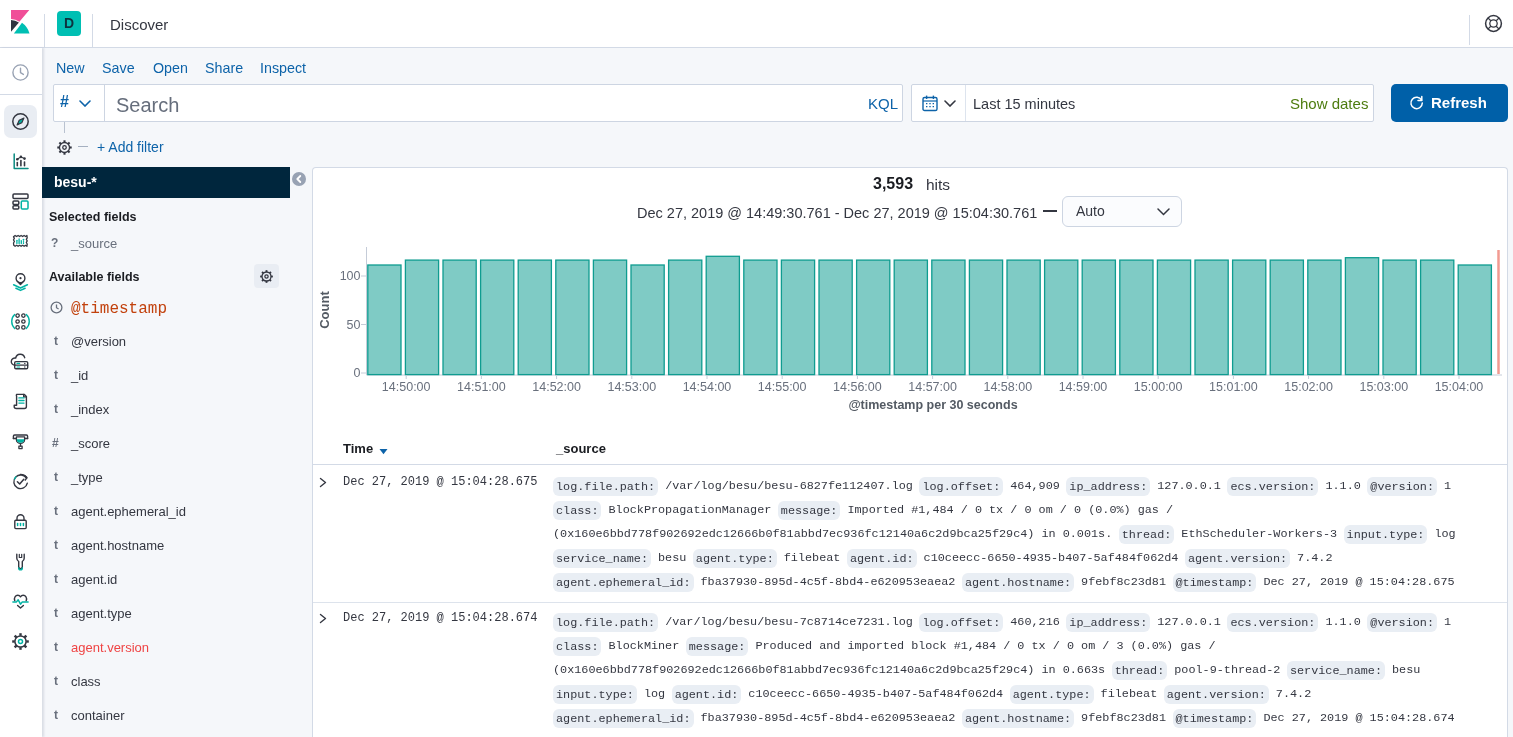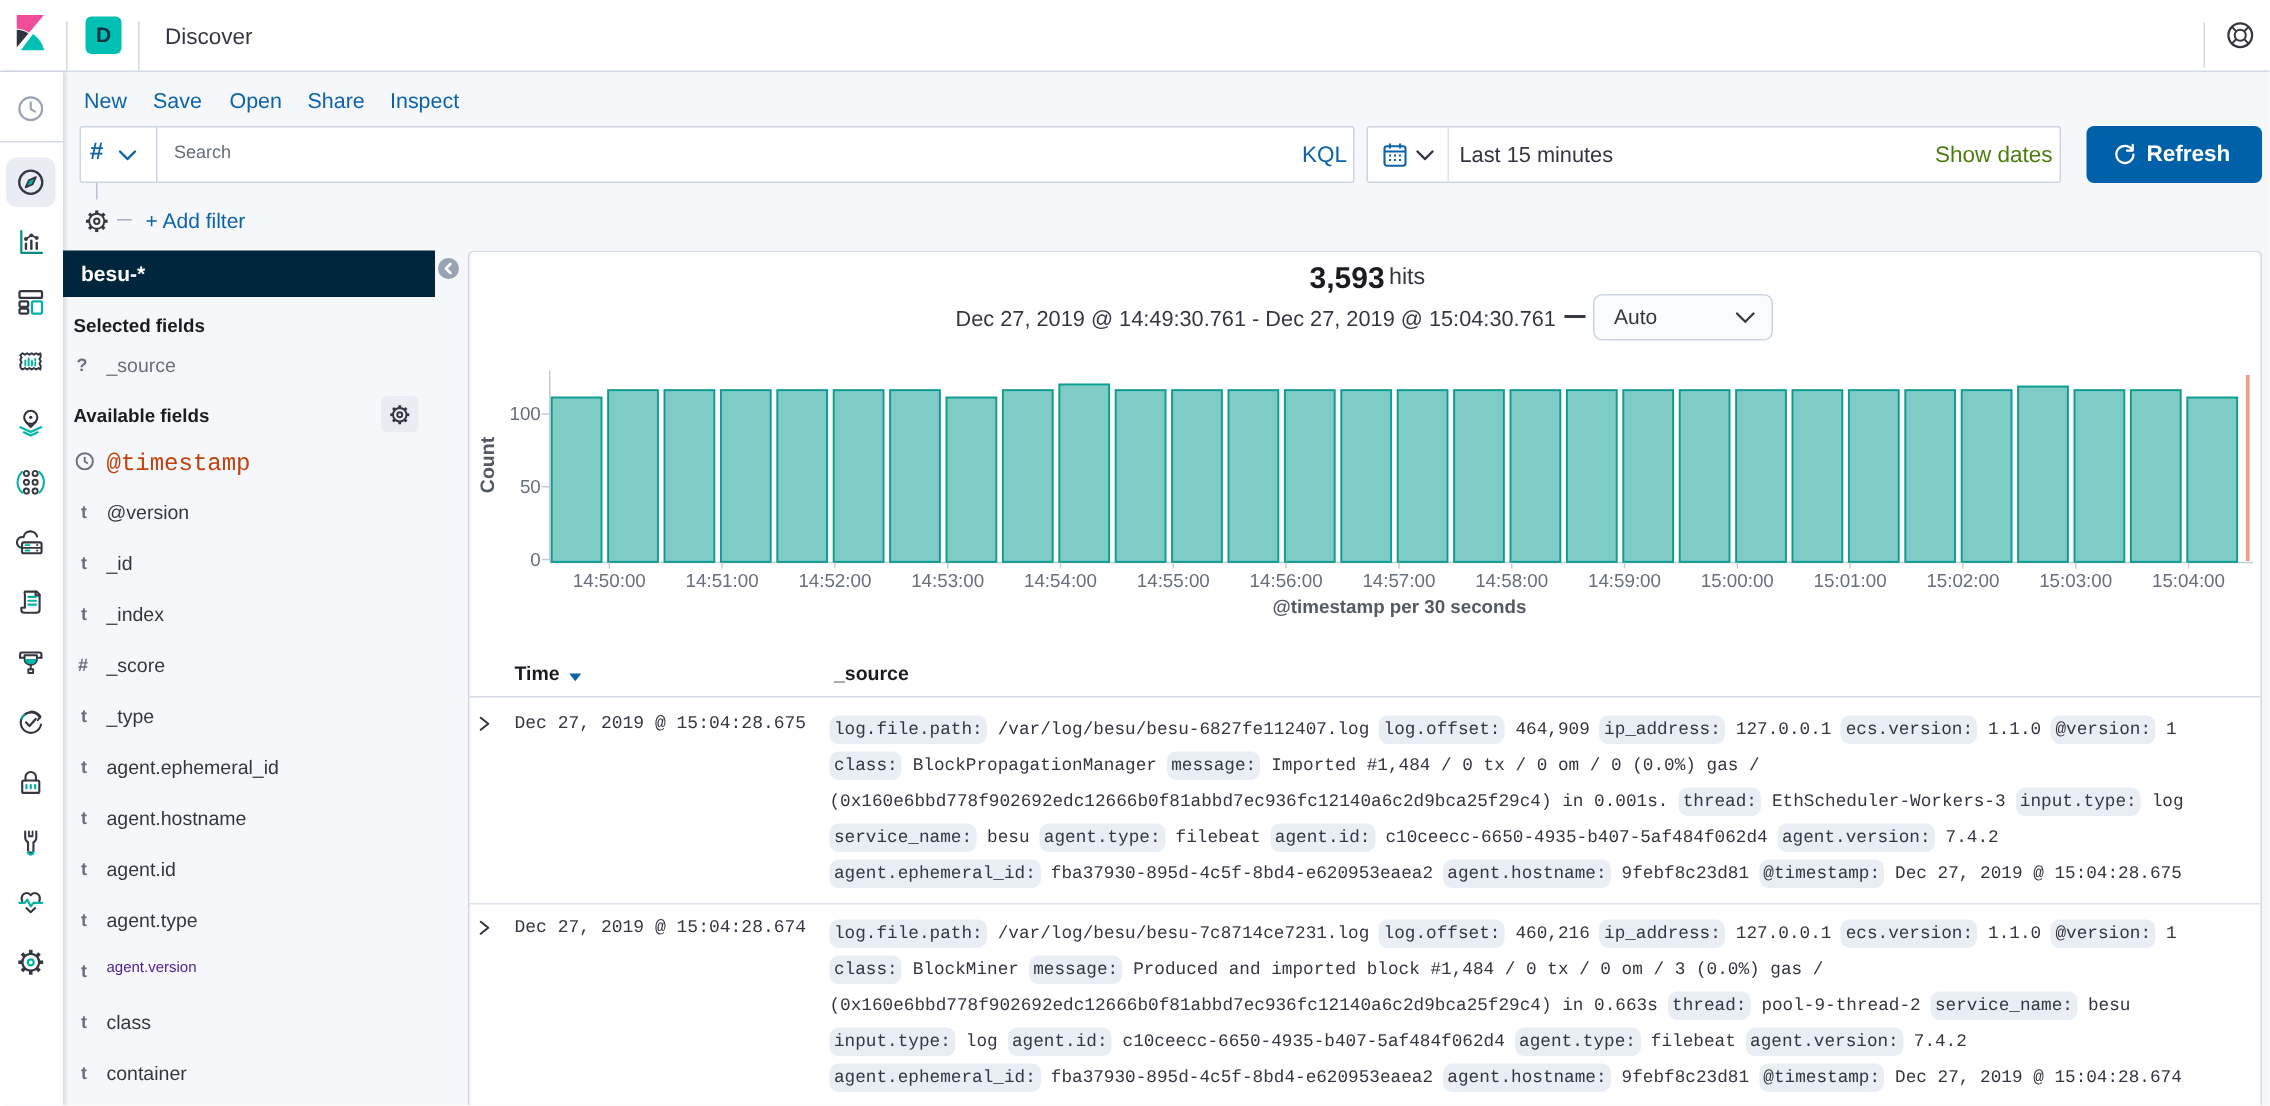--- a/index.html
+++ b/index.html
@@ -167,21 +167,21 @@
 <div class="abs" style="left:153px;top:60px;font-size:14.3px;font-weight:500;color:#0d63a9;">Open</div>
 <div class="abs" style="left:205px;top:60px;font-size:14.3px;font-weight:500;color:#0d63a9;">Share</div>
 <div class="abs" style="left:260px;top:60px;font-size:14.3px;font-weight:500;color:#0d63a9;">Inspect</div>
 
 <div class="abs" style="left:53px;top:84px;width:850px;height:38px;background:#fff;border:1px solid #cdd5e2;border-radius:2px;"></div>
 <div class="abs" style="left:104px;top:84px;width:1px;height:38px;background:#cdd5e2;"></div>
 <div class="abs" style="left:60px;top:93px;font-size:16px;font-weight:700;color:#0d63a9;">#</div>
 <svg class="abs" style="left:79px;top:100px;" width="12" height="7" viewBox="0 0 12 7">
     <path d="M1 1 L6 6 L11 1" fill="none" stroke="#0d63a9" stroke-width="1.6" stroke-linecap="round"></path>
   </svg>
-<div class="abs" style="left:116px;top:94px;font-size:12px;color:#666e7c;">Search</div>
+<div class="abs" style="left:116px;top:94px;font-size:20px;color:#666e7c;">Search</div>
 <div class="abs" style="left:868px;top:95px;font-size:15px;color:#0d63a9;">KQL</div>
 <div class="abs" style="left:64px;top:122px;width:1px;height:11px;background:#b9c2d0;"></div>
 
 <div class="abs" style="left:911px;top:84px;width:463px;height:38px;background:#fff;border:1px solid #cdd5e2;border-radius:2px;"></div>
 <svg class="abs" style="left:922px;top:95px;" width="16" height="17" viewBox="0 0 16 17" fill="none" stroke="#0d63a9">
   <rect x="1" y="2.5" width="14" height="13" rx="1.6" stroke-width="1.4"></rect>
   <path d="M4.6 0.6 V4" stroke-width="1.4"></path>
     <path d="M11.4 0.6 V4" stroke-width="1.4"></path>
   <path d="M1 6 H15" stroke-width="1.2"></path>
   <g stroke-width="1.3">
@@ -261,28 +261,28 @@
 <div class="abs" style="left:71px;top:470px;font-size:13px;color:#343741;">_type</div>
 <div class="abs" style="left:54px;top:504px;font-size:12px;font-weight:700;color:#69707d;">t</div>
 <div class="abs" style="left:71px;top:504px;font-size:13px;color:#343741;">agent.ephemeral_id</div>
 <div class="abs" style="left:54px;top:538px;font-size:12px;font-weight:700;color:#69707d;">t</div>
 <div class="abs" style="left:71px;top:538px;font-size:13px;color:#343741;">agent.hostname</div>
 <div class="abs" style="left:54px;top:572px;font-size:12px;font-weight:700;color:#69707d;">t</div>
 <div class="abs" style="left:71px;top:572px;font-size:13px;color:#343741;">agent.id</div>
 <div class="abs" style="left:54px;top:606px;font-size:12px;font-weight:700;color:#69707d;">t</div>
 <div class="abs" style="left:71px;top:606px;font-size:13px;color:#343741;">agent.type</div>
 <div class="abs" style="left:54px;top:640px;font-size:12px;font-weight:700;color:#69707d;">t</div>
-<div class="abs" style="left:71px;top:640px;font-size:10px;color:#4c1d95;">agent.version</div>
+<div class="abs" style="left:71px;top:640px;font-size:13px;color:#ef4444;">agent.version</div>
 <div class="abs" style="left:54px;top:674px;font-size:12px;font-weight:700;color:#69707d;">t</div>
 <div class="abs" style="left:71px;top:674px;font-size:13px;color:#343741;">class</div>
 <div class="abs" style="left:54px;top:708px;font-size:12px;font-weight:700;color:#69707d;">t</div>
 <div class="abs" style="left:71px;top:708px;font-size:13px;color:#343741;">container</div>
 
 <div class="abs" style="left:312px;top:167px;width:1196px;height:570px;background:#fff;border:1px solid #d3dae6;border-radius:4px 4px 0 0;border-bottom:none;"></div>
-<div class="abs" style="left:873px;top:175px;font-size:20px;font-weight:700;color:#1a1c21;">3,593</div>
+<div class="abs" style="left:873px;top:175px;font-size:16px;font-weight:700;color:#1a1c21;">3,593</div>
 <div class="abs" style="left:926px;top:176px;font-size:15.5px;color:#343741;">hits</div>
 <div class="abs" style="left:637px;top:205px;font-size:14.5px;color:#343741;">Dec 27, 2019 @ 14:49:30.761 - Dec 27, 2019 @ 15:04:30.761</div>
 <div class="abs" style="left:1043px;top:210px;width:14px;height:2px;background:#343741;"></div>
 <div class="abs" style="left:1062px;top:196px;width:120px;height:31px;background:#fbfcfe;border:1px solid #cdd5e2;border-radius:6px;"></div>
 <div class="abs" style="left:1076px;top:203px;font-size:14px;color:#343741;">Auto</div>
 <svg class="abs" style="left:1157px;top:208px;" width="13" height="8" viewBox="0 0 13 8">
     <path d="M1 1 L6.5 6.5 L12 1" fill="none" stroke="#343741" stroke-width="1.5" stroke-linecap="round"></path>
   </svg>
 
 <svg class="abs" style="left:312px;top:238px;" width="1196" height="180" viewBox="0 0 1196 180" font-family="Liberation Sans, sans-serif">

